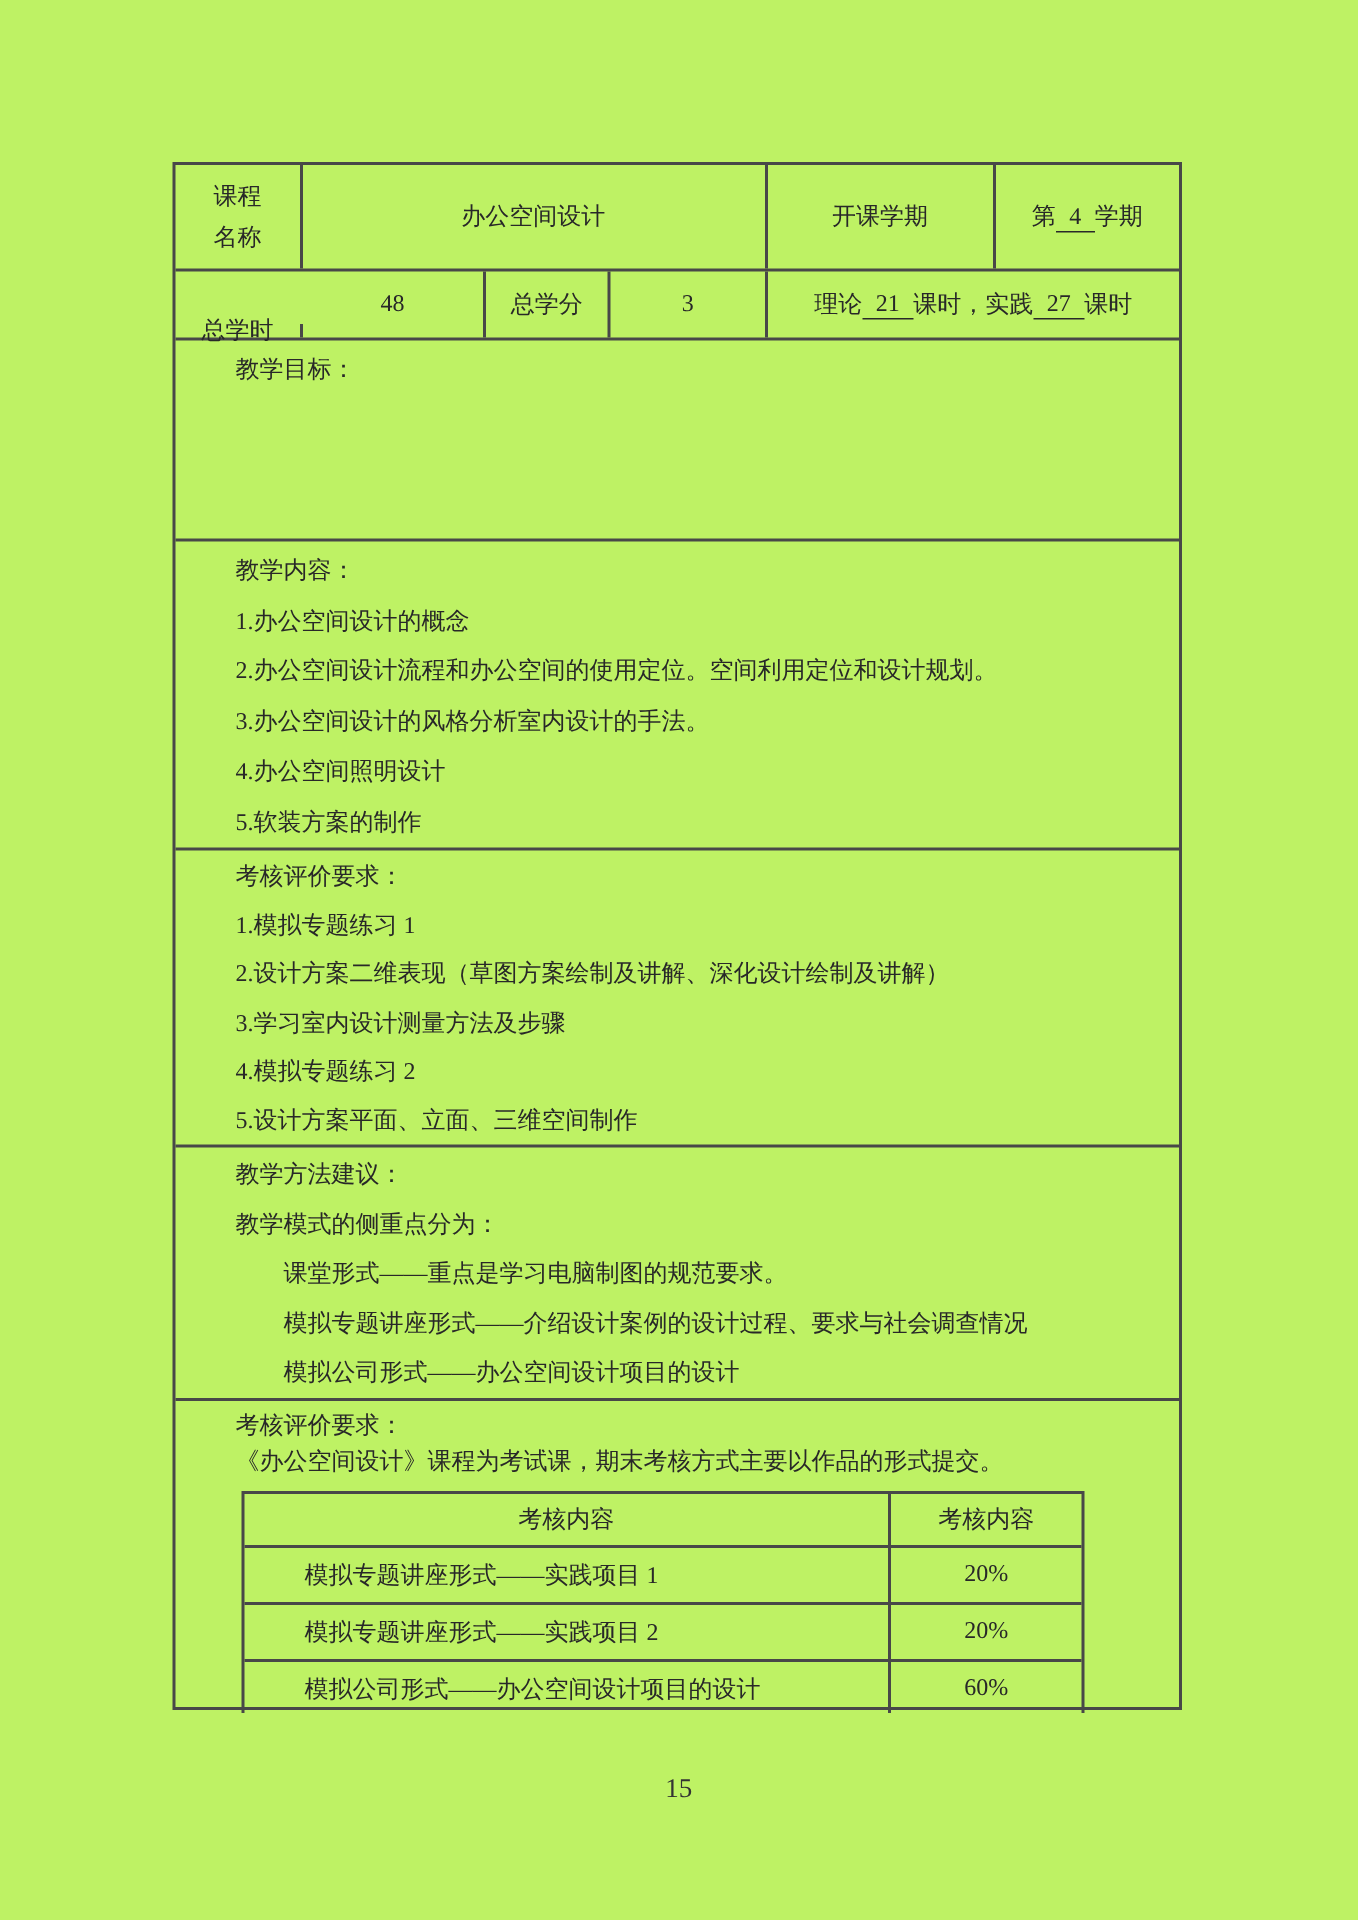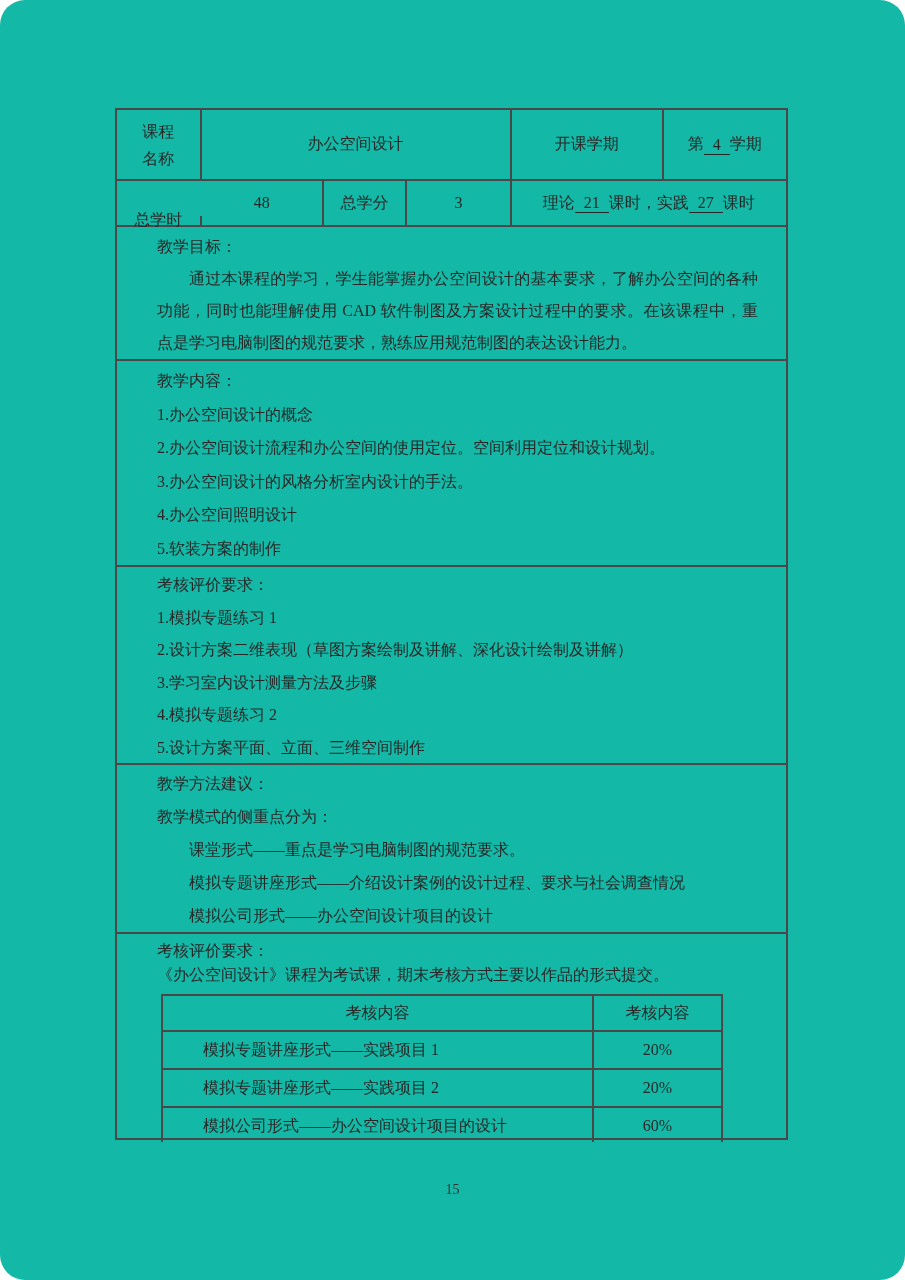--- a/index.html
+++ b/index.html
@@ -1,26 +1,25 @@
 <!DOCTYPE html>
 <html><head>
 <meta charset="utf-8">
 <style>
   * { margin: 0; padding: 0; box-sizing: border-box; }
   html, body { width: 905px; background: #ffffff; }
   .page {
     position: relative;
     width: 905px;
     height: 1280px;
-    background: #14b8a6;
+    background: #bef264;
     font-family: "Liberation Serif", "DejaVu Serif", serif;
     color: #282828;
     font-size: 16px;
     overflow: hidden;
-    border-radius: 25px;
   }
   .doc-table {
     position: absolute;
     left: 115px;
     top: 108px;
     width: 673px;
     height: 1032px;
     border: 2px solid #484848;
     background: transparent;
   }
@@ -75,21 +74,21 @@
   .nhead { height: 34px; }
   .ndata { height: 38px; }
   .ndata .nc1 { justify-content: flex-start; padding-left: 40px; }
 
   .footer {
     position: absolute;
     top: 1182px;
     left: 0;
     width: 100%;
     text-align: center;
-    font-size: 14px;
+    font-size: 18px;
     color: #333333;
   }
 </style>
 </head>
 <body>
 
 <div class="page">
   <div class="doc-table">
 
     <div class="row r1">
@@ -127,21 +126,20 @@
         <span>理论</span>
           <span class="u">21</span>
           <span>课时，实践</span>
           <span class="u">27</span>
           <span>课时</span>
       </div>
     </div>
 
     <div class="sec sec-obj">
       <div class="line">教学目标：</div>
-      <p class="para">通过本课程的学习，学生能掌握办公空间设计的基本要求，了解办公空间的各种功能，同时也能理解使用 CAD 软件制图及方案设计过程中的要求。在该课程中，重点是学习电脑制图的规范要求，熟练应用规范制图的表达设计能力。</p>
     </div>
 
     <div class="sec sec-content">
       <div class="line">教学内容：</div>
       <div class="line">1.办公空间设计的概念</div>
       <div class="line">2.办公空间设计流程和办公空间的使用定位。空间利用定位和设计规划。</div>
       <div class="line">3.办公空间设计的风格分析室内设计的手法。</div>
       <div class="line">4.办公空间照明设计</div>
       <div class="line">5.软装方案的制作</div>
     </div>

